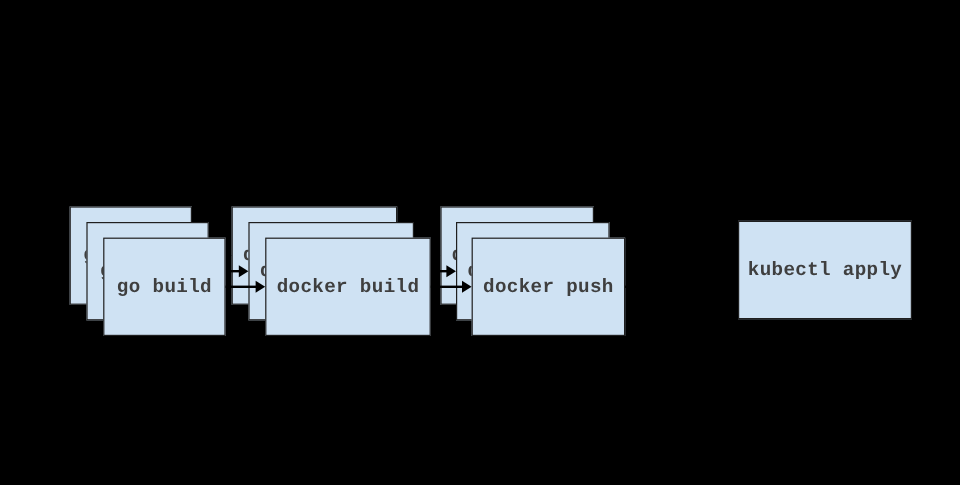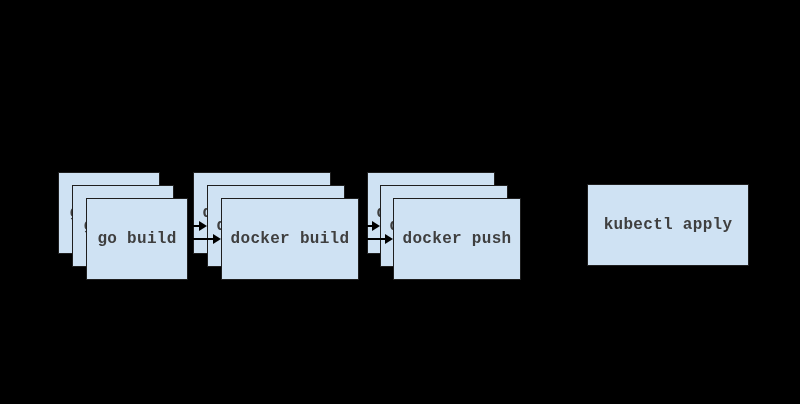--- a/index.html
+++ b/index.html
@@ -62,21 +62,21 @@
   <div class="node z-back" style="left:367px;top:172px;width:128px">
     <span>docker push</span>
   </div>
   <div class="node z-mid" style="left:380px;top:185px;width:128px">
     <span>docker push</span>
   </div>
   <div class="node z-front" style="left:393px;top:198px;width:128px">
     <span>docker push</span>
   </div>
 
-  <div class="node z-back" style="left:587px;top:184px;width:162px">
+  <div class="node z-back" style="left:615px;top:184px;width:145px">
     <span>kubectl apply</span>
   </div>
 
   <div class="arrow a-back" style="left:160px;top:208px;width:33px">
     <div class="shaft"></div>
     <div class="head"></div>
   </div>
   <div class="arrow a-mid" style="left:174px;top:221px;width:33px">
     <div class="shaft"></div>
     <div class="head"></div>

